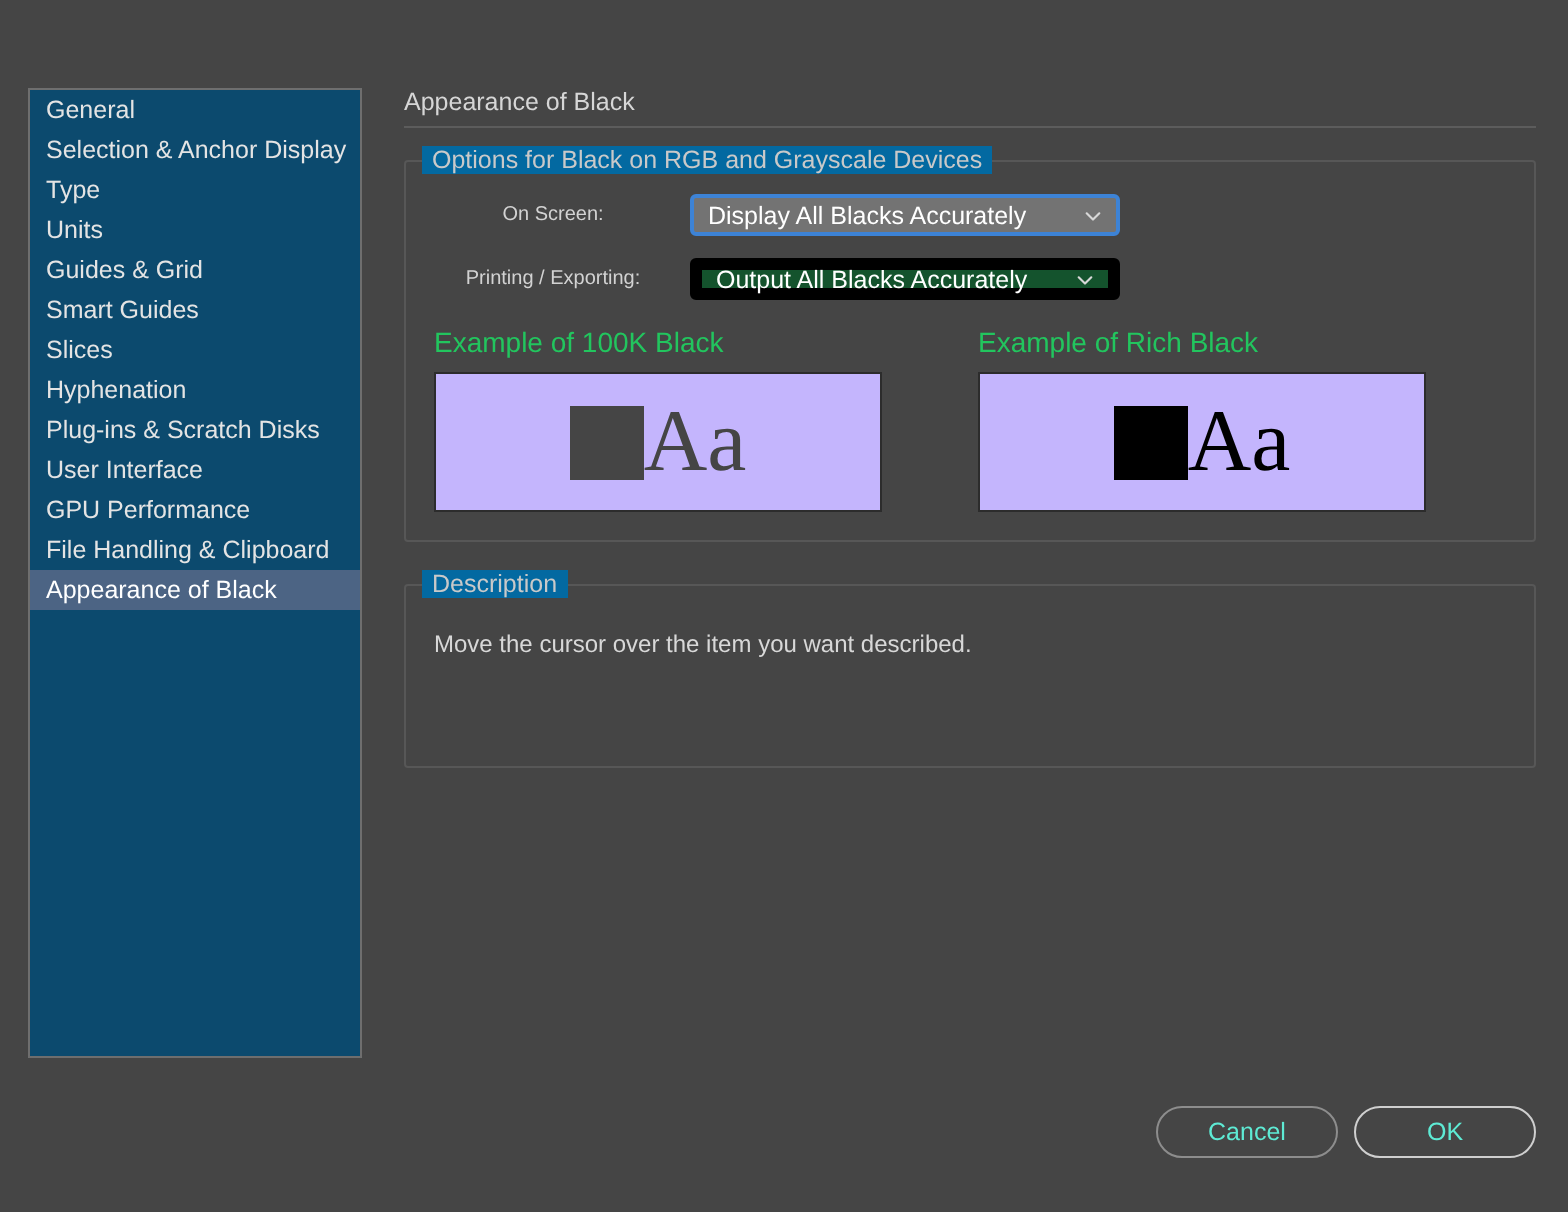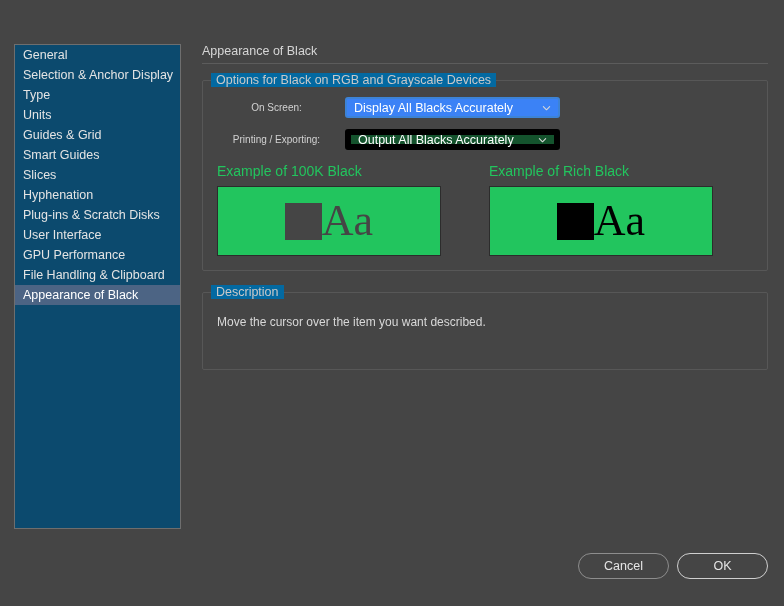--- a/index.html
+++ b/index.html
@@ -71,66 +71,66 @@
     position: relative;
     width: 215px; height: 21px;
     background: #14532d;
     border: 6px solid #000000;
     border-radius: 3px;
     display: flex; align-items: center;
     padding-left: 7px;
     font-size: 12.5px; color: #ffffff;
     white-space: nowrap;
   }
-  .select.focused { border: 2px solid #3d83d6; background: #3b82f6; }
+  .select.focused { border: 2px solid #3d83d6; background: #737373; }
   .chev {
     position: absolute; right: 7px; top: 50%; transform: translateY(-50%);
     width: 9px; height: 9px; display: block;
   }
   .chev svg { display: block; }
 
   
   .examples { display: flex; margin-top: 13px; }
   .example-block { }
   .example-block.second { margin-left: 48px; }
   .example-caption { font-size: 14px; color: #22c55e; margin-bottom: 7px; }
   .swatch {
     width: 224px; height: 70px;
-    background: #22c55e;
+    background: #c4b5fd;
     border: 1px solid #2c2c2c;
     display: flex; align-items: center; justify-content: center;
   }
   .swatch-inner { display: flex; align-items: center; }
   .sq { width: 37px; height: 37px; }
   .sq.k100 { background: #454545; }
   .sq.rich { background: #000000; }
   .aa {
     font-family: "Liberation Serif", serif;
     font-size: 44px; line-height: 44px;
   }
   .aa.k100 { color: #454545; }
   .aa.rich { color: #000000; }
 
   
-  .desc-group { margin-top: 21px; height: 78px; }
+  .desc-group { margin-top: 21px; height: 92px; }
   .desc-text {
     font-size: 12px; color: #d8d8d8; margin-top: 6px;
   }
 
   
   .footer {
     position: absolute; right: 16px; bottom: 27px;
     display: flex; gap: 8px;
   }
   .btn {
     width: 91px; height: 26px;
     border-radius: 13px;
     background: transparent;
     display: flex; align-items: center; justify-content: center;
-    font-size: 12.5px; color: #e5e5e5; margin-top: 12px;
+    font-size: 12.5px; color: #5eead4; margin-top: 12px;
   }
   .btn.cancel { border: 1px solid #8d8d8d; }
   .btn.ok { border: 1px solid #cfcfcf; }
 </style>
 </head>
 <body>
 
 <div class="window">
 
 

